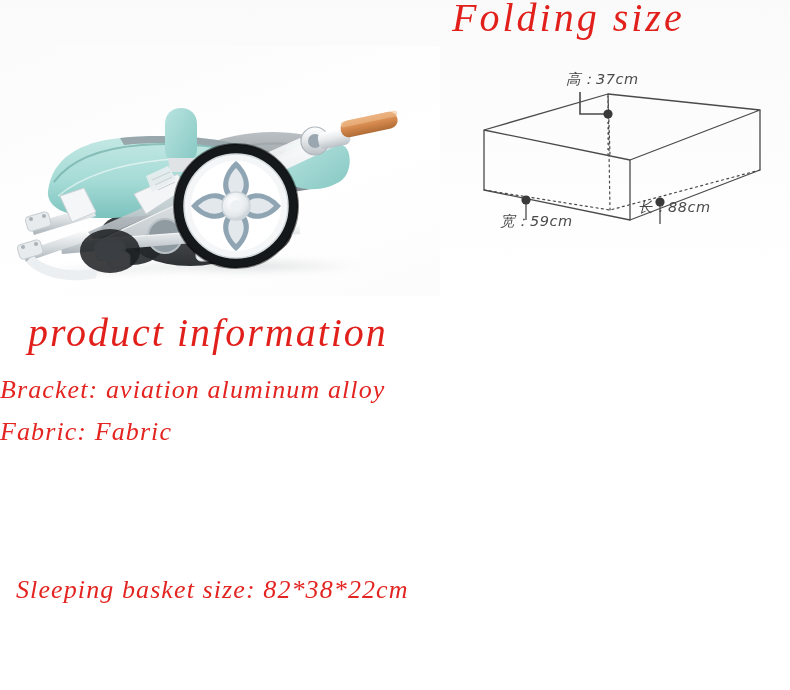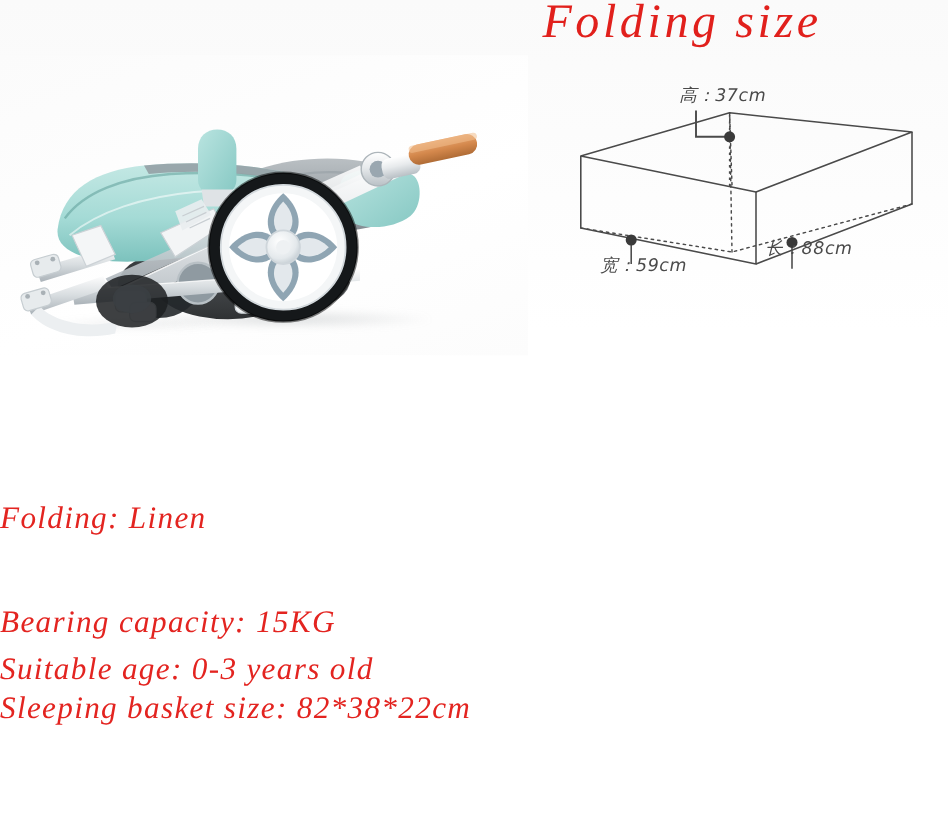--- a/index.html
+++ b/index.html
@@ -118,21 +118,21 @@
     letter-spacing: 1.1px;
     color: #e32420;
     white-space: nowrap;
     line-height: 1.1;
   }
   .spec-0 { top: 376px; }
   .spec-1 { top: 418px; }
   .spec-2 { top: 460px; }
   .spec-3 { top: 505px; }
   .spec-4 { top: 544px; }
-  .spec-5 { top: 576px; }
+  .spec-5 { top: 576px; padding-left: 16px; }
 </style>
 </head>
 <body>
 
 <div class="page">
 
   <div class="folding-title">Folding size</div>
 
   <div class="photo-area">
     <div class="photo-bg"></div>
@@ -307,19 +307,19 @@
 
       <line x1="198" y1="152" x2="198" y2="172" stroke="#4a4a4a" stroke-width="1.3"></line>
       <circle cx="198" cy="150" r="4.6" fill="#3a3a3a"></circle>
     </svg>
 
     <div class="dim-label dim-h">高：37cm</div>
     <div class="dim-label dim-w">宽：59cm</div>
     <div class="dim-label dim-l">长：88cm</div>
   </div>
 
-
-  <div class="spec spec-1">Folding: Linen</div>
-  <div class="spec spec-3">Bearing capacity: 15KG</div>
-  <div class="spec spec-4">Suitable age: 0-3 years old</div>
+  <div class="info-title">product information</div>
+
+  <div class="spec spec-0">Bracket: aviation aluminum alloy</div>
+  <div class="spec spec-1">Fabric: Fabric</div>
   <div class="spec spec-5">Sleeping basket size: 82*38*22cm</div>
 
 </div>
 
 </body></html>

